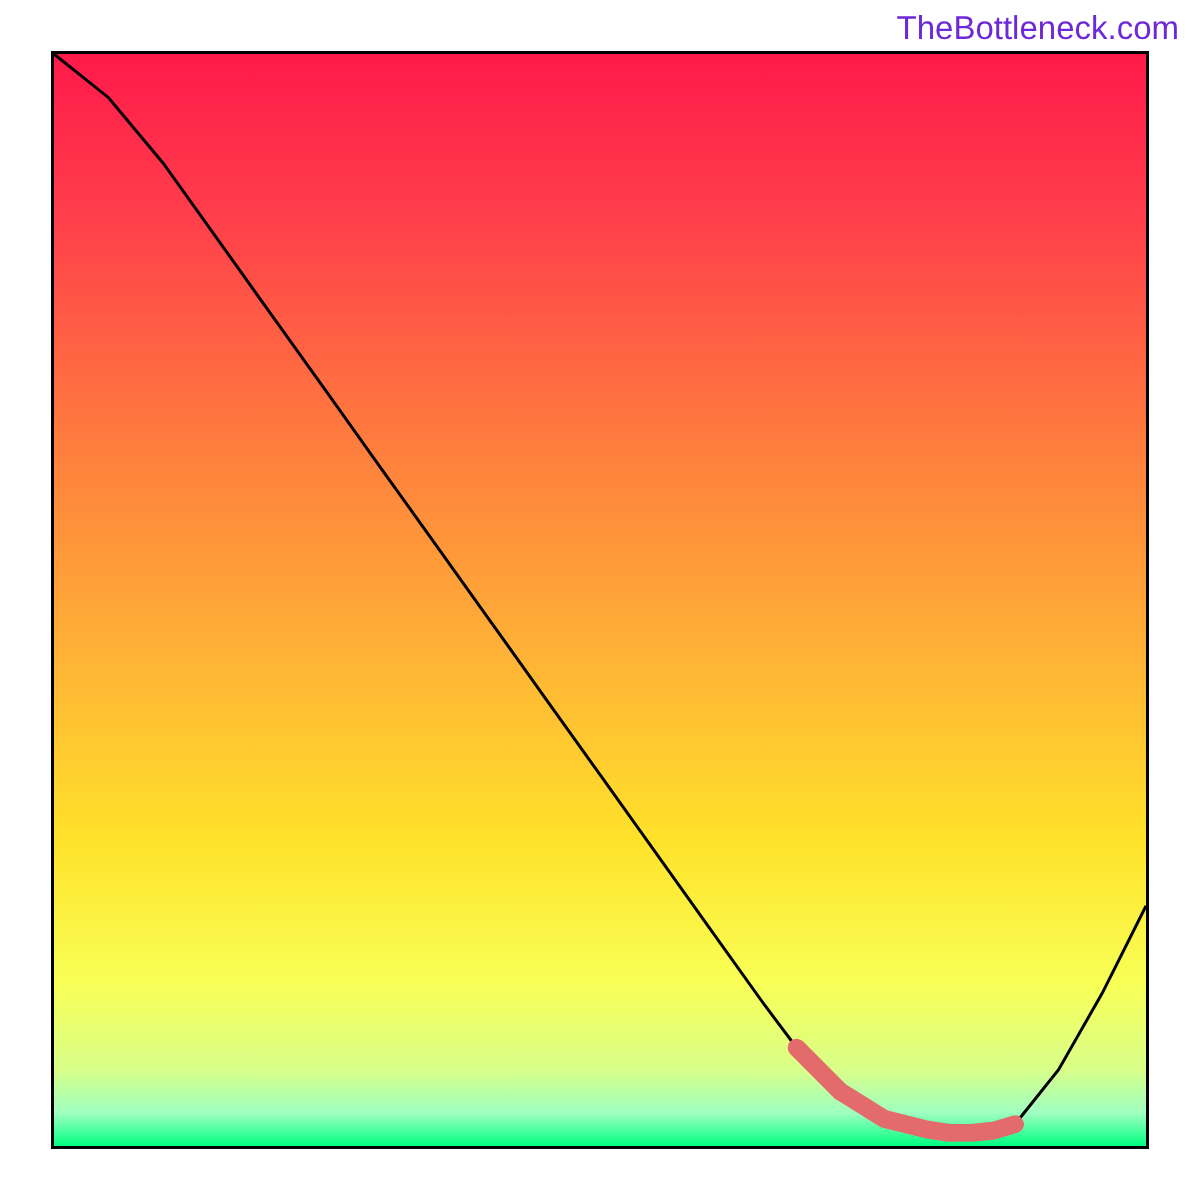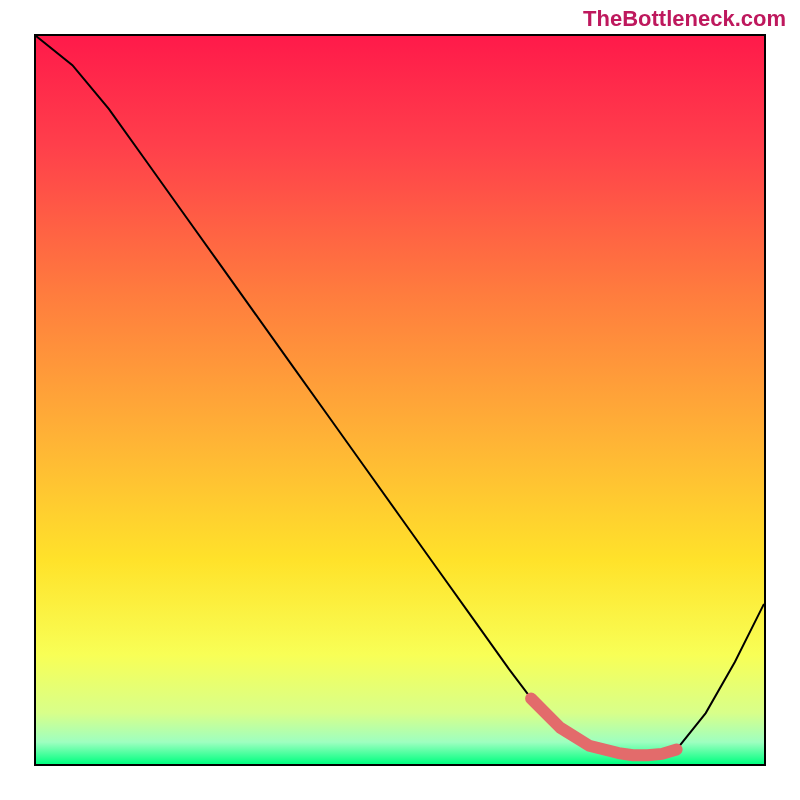--- a/index.html
+++ b/index.html
@@ -13,22 +13,22 @@
   .chart-container {
     position: relative;
     width: 800px;
     height: 800px;
   }
   .watermark {
     position: absolute;
     top: 6px;
     right: 14px;
     font-size: 22px;
-    font-weight: 700;
-    color: #be185d;
+    font-weight: 400;
+    color: #6d28d9;
     z-index: 10;
   }
   .plot-area {
     position: absolute;
     left: 34px;
     top: 34px;
     width: 732px;
     height: 732px;
     border: 2px solid #000;
     overflow: hidden;

